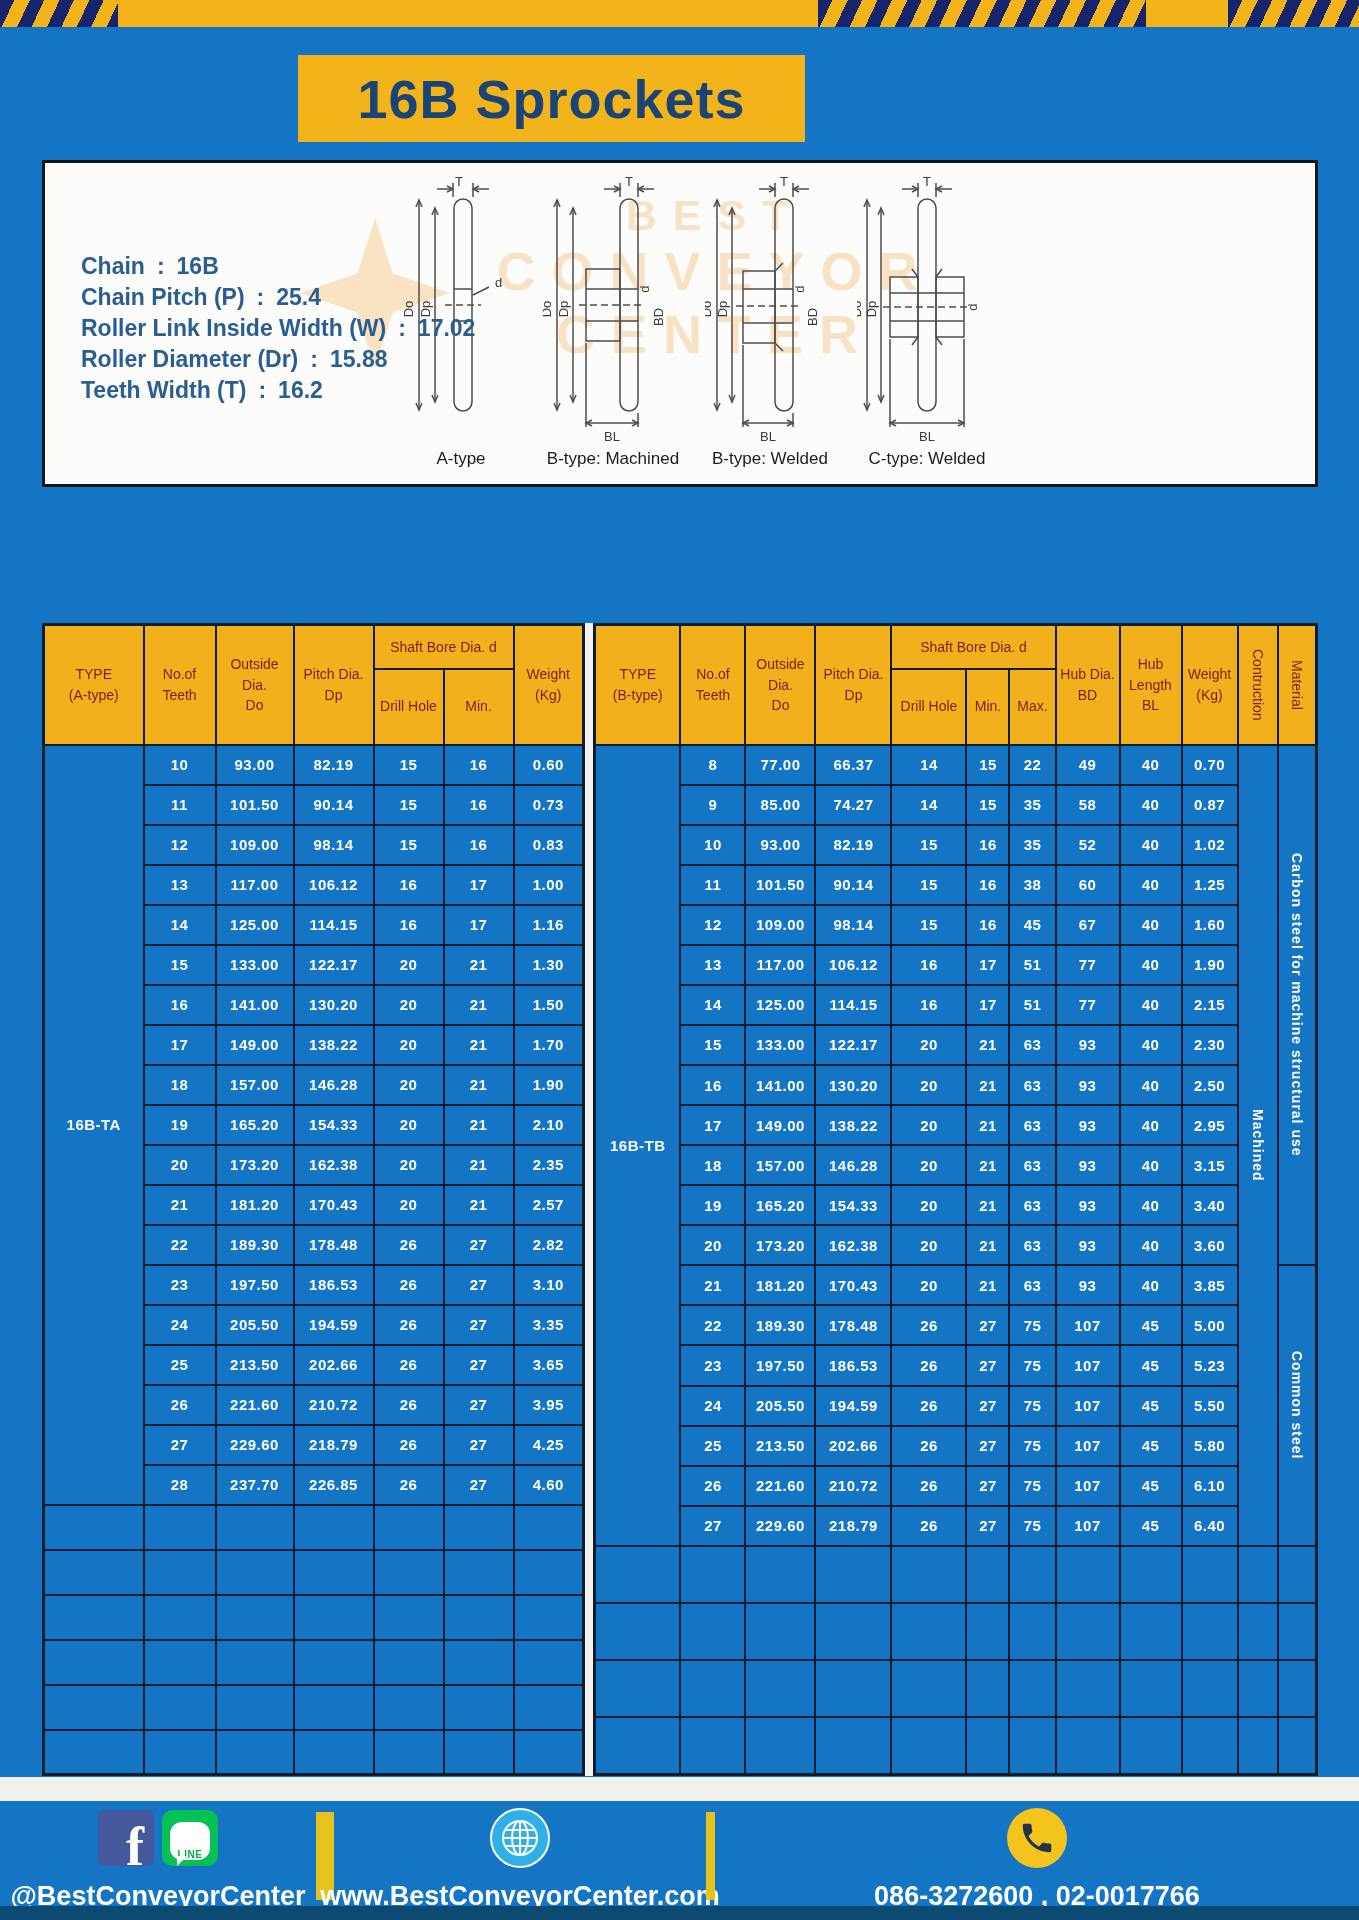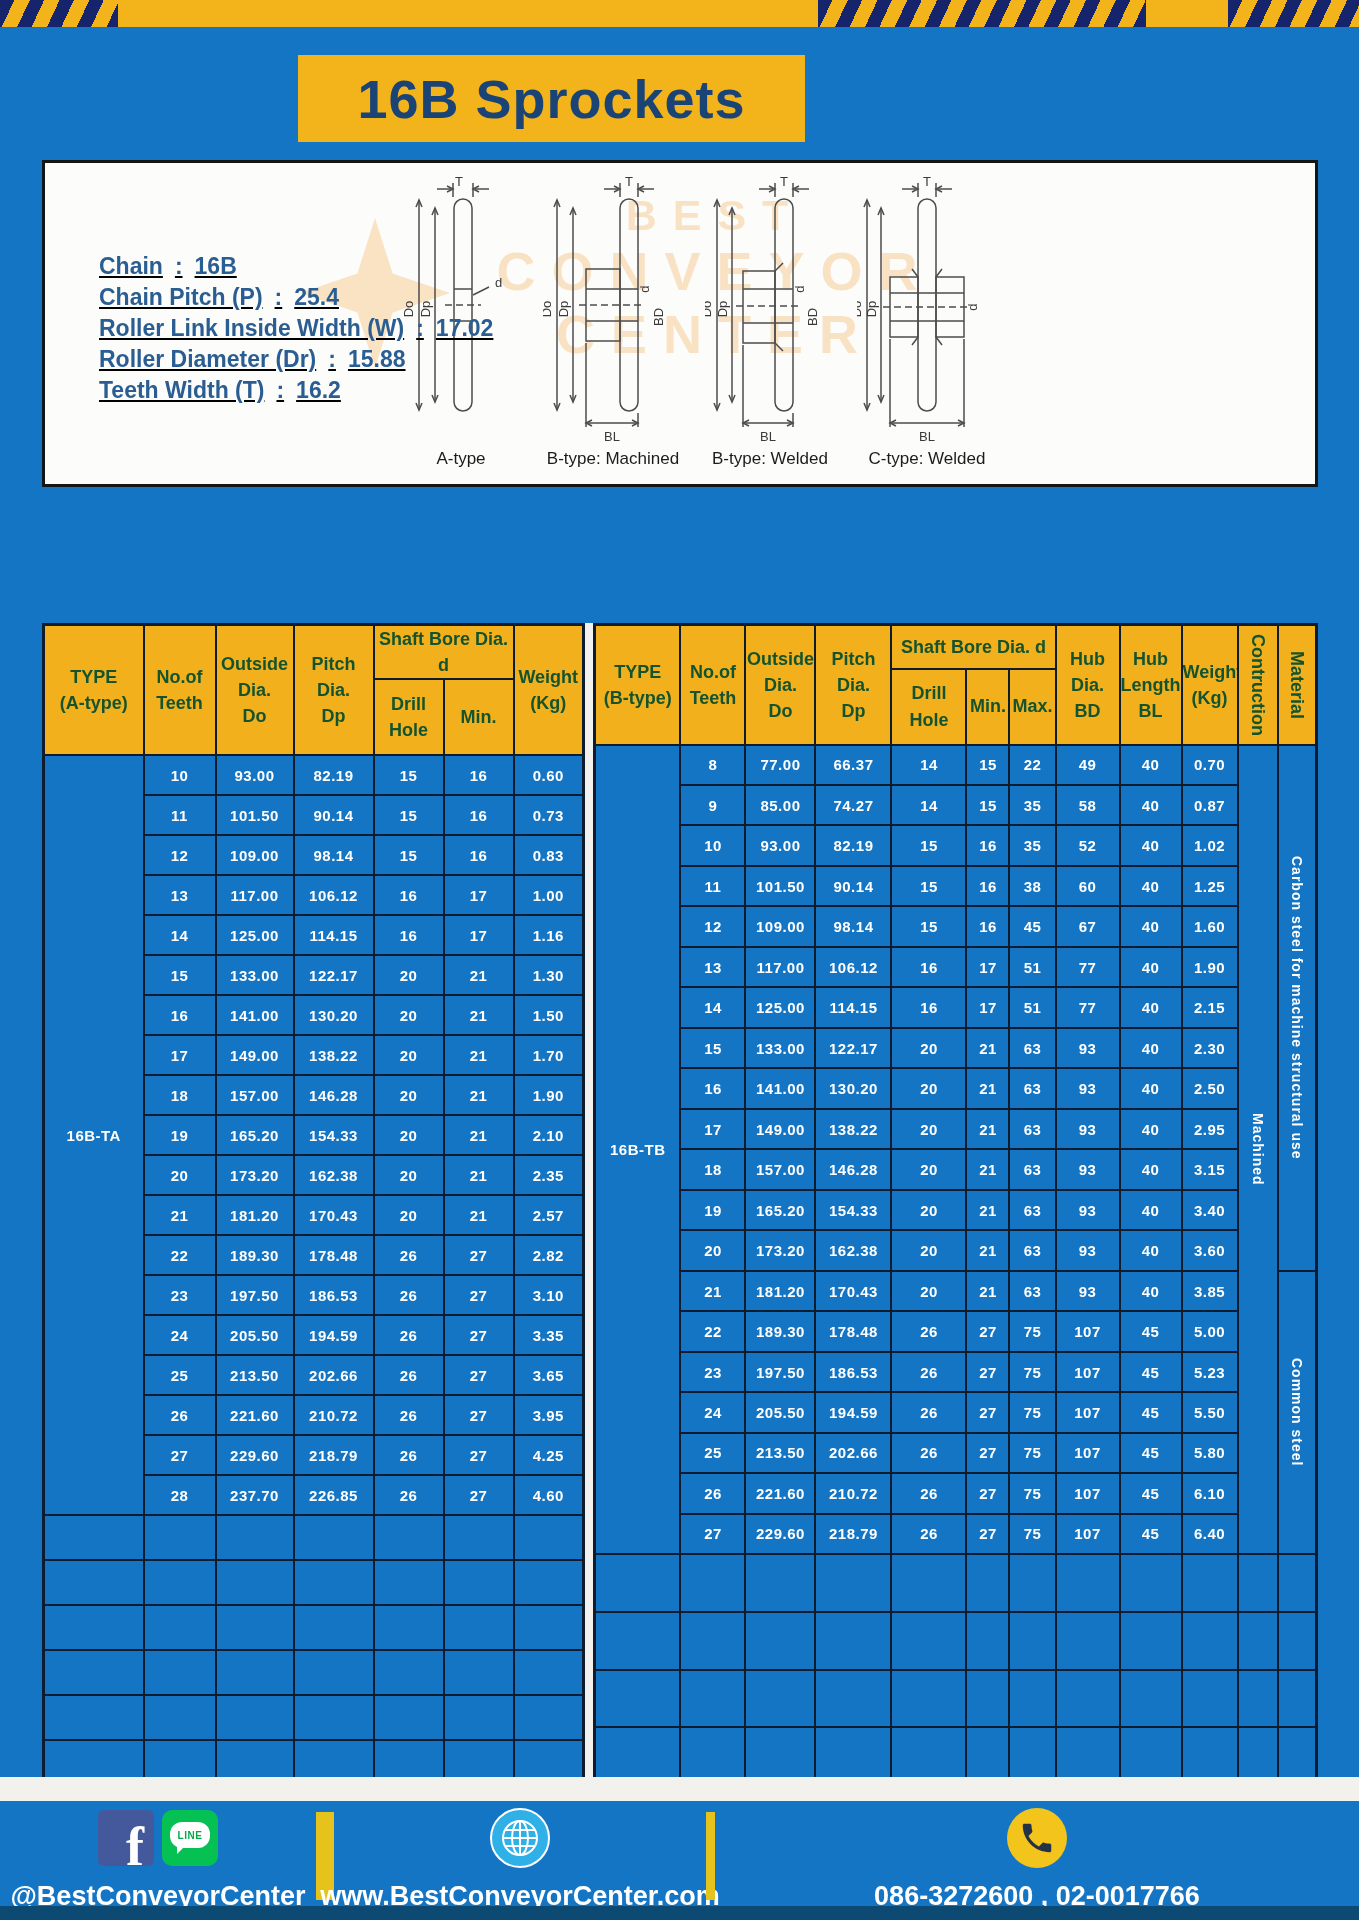--- a/index.html
+++ b/index.html
@@ -23,34 +23,34 @@
   .title-banner span { font-size:54px; font-weight:800; color:#1a4376; letter-spacing:1px; }
 
   
   .spec-box { position:absolute; left:42px; top:133px; width:1276px; height:327px;
     background:#fcfcfa; border:3px solid #151515; }
   .watermark { position:absolute; left:340px; top:28px; width:660px; text-align:center;
     color:#f29b2f; opacity:0.26; font-weight:800; letter-spacing:16px; line-height:1.15; z-index:0; }
   .watermark .w1 { font-size:43px; }
   .watermark .w2 { font-size:54px; }
   .wm-star { position:absolute; left:255px; top:55px; opacity:0.28; z-index:0; }
-  .specs { position:absolute; left:54px; top:88px; z-index:2;text-decoration:underline; }
+  .specs { position:absolute; left:36px; top:88px; z-index:2; }
   .spec-line { font-size:23px; font-weight:700; color:#2a5d92; line-height:31px; white-space:nowrap; }
   .spec-line .colon { margin:0 12px; }
   .drawings { position:absolute; left:356px; top:14px; display:flex; gap:22px; align-items:flex-end; z-index:1; }
   .drawings figure { display:flex; flex-direction:column; align-items:center; }
   .drawings figcaption { font-size:17px; color:#1c1c1c; margin-top:2px; }
   .dtx { fill:#3a3a3a; font-size:13px; font-family:"Liberation Sans",sans-serif; }
 
   
   .tables { position:absolute; left:42px; top:596px; width:1276px; display:flex; align-items:stretch; }
   .table-gap { width:14px; background:#f3f1ee; }
   table { border-collapse:collapse; table-layout:fixed; border:3px solid #0e1c30; }
   th, td { border:2px solid #0e1c30; text-align:center; vertical-align:middle; padding:0; overflow:hidden; }
-  th { background:#f1b01c; color:#14532d; font-size:18px; font-weight:700; white-space:pre-line; line-height:1.45; }
+  th { background:#f1b01c; color:#7f1d1d; font-size:14px; font-weight:400; white-space:pre-line; line-height:1.45; }
   td { background:#1475c4; color:#ffffff; font-size:15px; font-weight:600; letter-spacing:0.5px; }
   thead tr.h1 { height:44px; }
   thead tr.h2 { height:76px; }
   tr.data-row { height:40px; }
   #a-table tr.empty-row { height:45px; }
   #b-table tr.empty-row { height:57px; }
   .vhead { writing-mode:vertical-rl; }
   td.vtext { writing-mode:vertical-rl; font-size:14px; letter-spacing:1px; }
   td.type-cell { font-size:15px; font-weight:700; }
 
@@ -62,22 +62,22 @@
   .footer-sec { display:flex; flex-direction:column; align-items:center; padding-top:6px; }
   .fs1 { width:316px; } .fs2 { width:302px; } .fs3 { width:372px; } .fs4 { width:340px; flex:1;text-decoration:underline; }
   .footer-div { width:9px; height:88px; background:#e6c31c; align-self:center; margin-top:4px; }
   .icon-row { display:flex; gap:8px; align-items:center; height:62px; }
   .footer-text { margin-top:12px; color:#ffffff; font-size:27px; font-weight:700; white-space:nowrap; }
 
   .fb-icon { width:56px; height:56px; background:#44599c; border-radius:6px; position:relative; overflow:hidden; }
   .fb-icon span { position:absolute; right:10px; bottom:-12px; color:#fff; font-family:"Liberation Serif",serif;
     font-size:54px; font-weight:700; }
   .line-icon { width:56px; height:56px; background:#05c153; border-radius:10px; position:relative; }
-  .line-bubble { position:absolute; left:8px; top:12px; width:40px; height:26px; background:#fff; border-radius:12px;
-    display:flex; align-items:center; justify-content:center; }
+  .line-bubble { position:absolute; left:8px; top:12px; width:40px; height:38px; background:#fff; border-radius:12px;
+    display:flex; align-items:flex-end; justify-content:center; }
   .line-bubble::after { content:""; position:absolute; left:7px; bottom:-6px; border:5px solid transparent;
     border-top-color:#fff; border-left-color:#fff; }
   .line-bubble span { color:#05a948; font-size:10px; font-weight:800; letter-spacing:0.5px; }
   .mail-icon { width:54px; height:64px; background:#c23b2e; border-radius:50%;
     display:flex; align-items:center; justify-content:center; }
   .phone-icon { width:60px; height:60px; background:#f3c41c; border-radius:50%;
     display:flex; align-items:center; justify-content:center; }
 </style>
 </head>
 <body>

